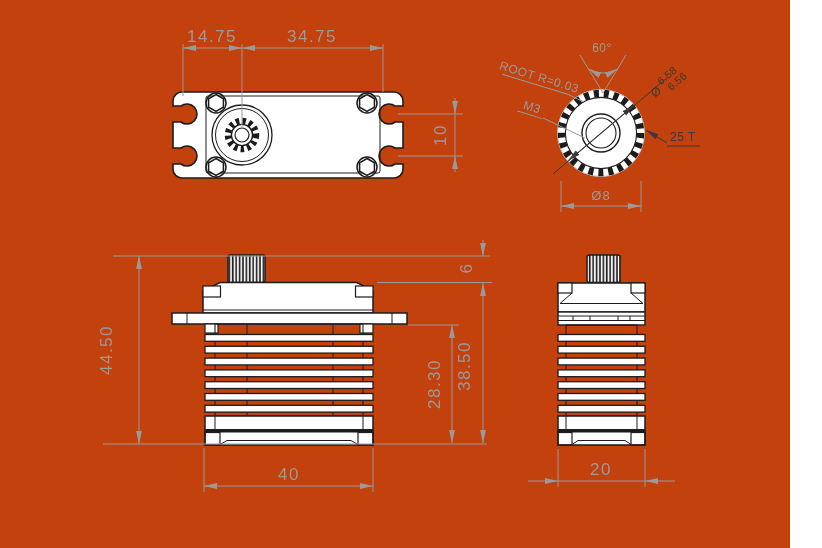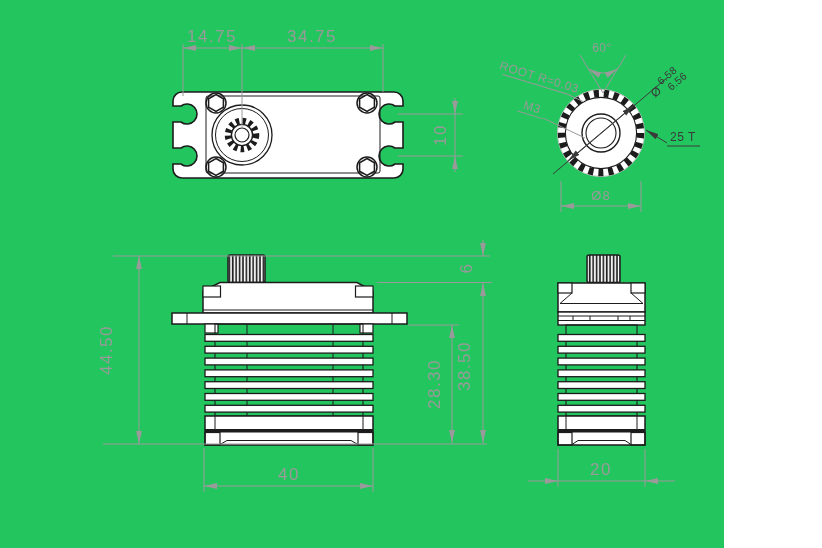--- a/index.html
+++ b/index.html
@@ -1,16 +1,16 @@
 <!DOCTYPE html>
 <html><head>
 <meta charset="utf-8">
 <style>
   html,body{margin:0;padding:0;background:#fff;}
-  .stage{position:relative;width:724px;height:548px;background:#22c55e;overflow:hidden;
+  .stage{position:relative;width:790px;height:548px;background:#c2410c;overflow:hidden;
          font-family:"Liberation Sans", sans-serif;}
   svg{display:block;}
   text{font-family:"Liberation Sans", sans-serif;}
   .dimtxt{fill:#9a9a9a;font-size:17px;letter-spacing:1.5px;}
   .dimtxt-s{fill:#9a9a9a;font-size:12px;letter-spacing:.5px;}
   .dimtxt-m{fill:#9a9a9a;font-size:13px;letter-spacing:1px;}
   .lbl-dark{fill:#3a3a3a;font-size:12px;letter-spacing:.5px;}
   .lbl-dark-s{fill:#3a3a3a;font-size:10.5px;letter-spacing:.3px;}
   .geo{stroke:#1c1c1c;fill:none;}
   .geow{stroke:#1c1c1c;fill:#ffffff;}

